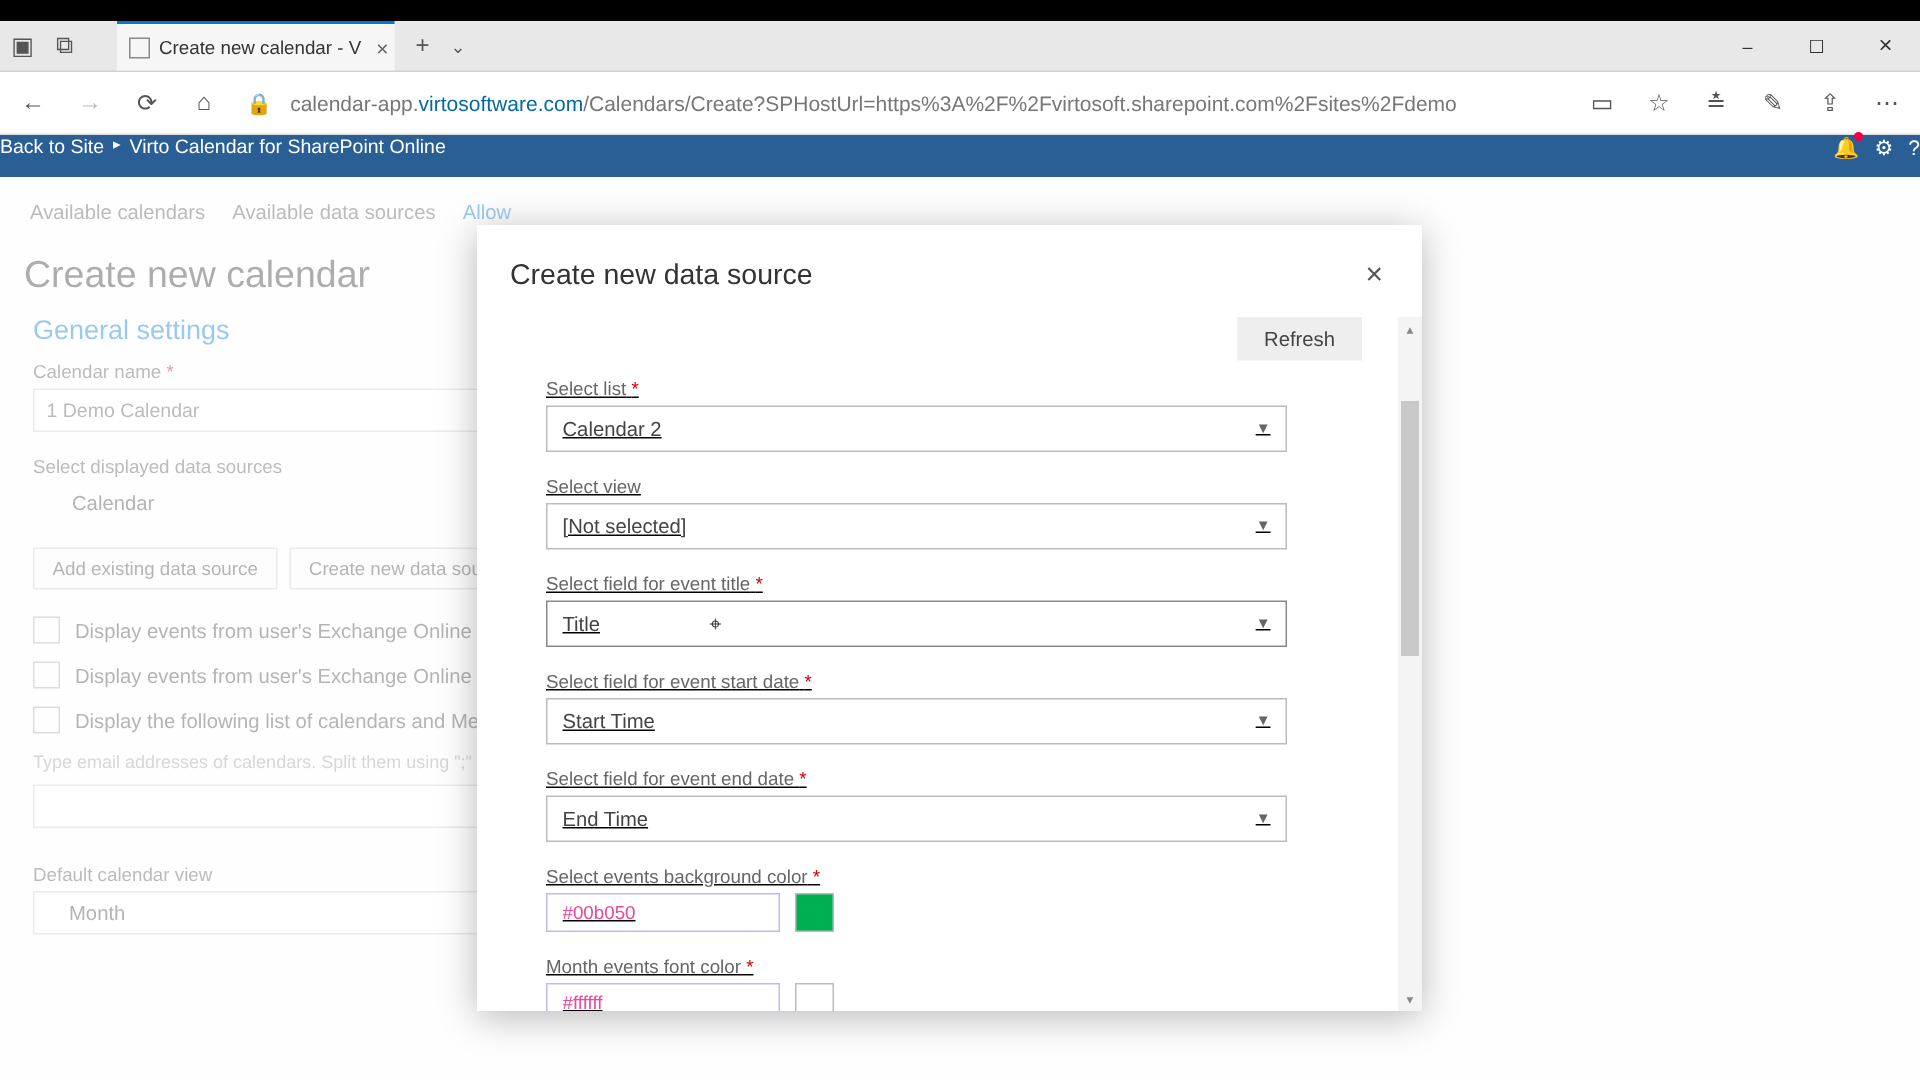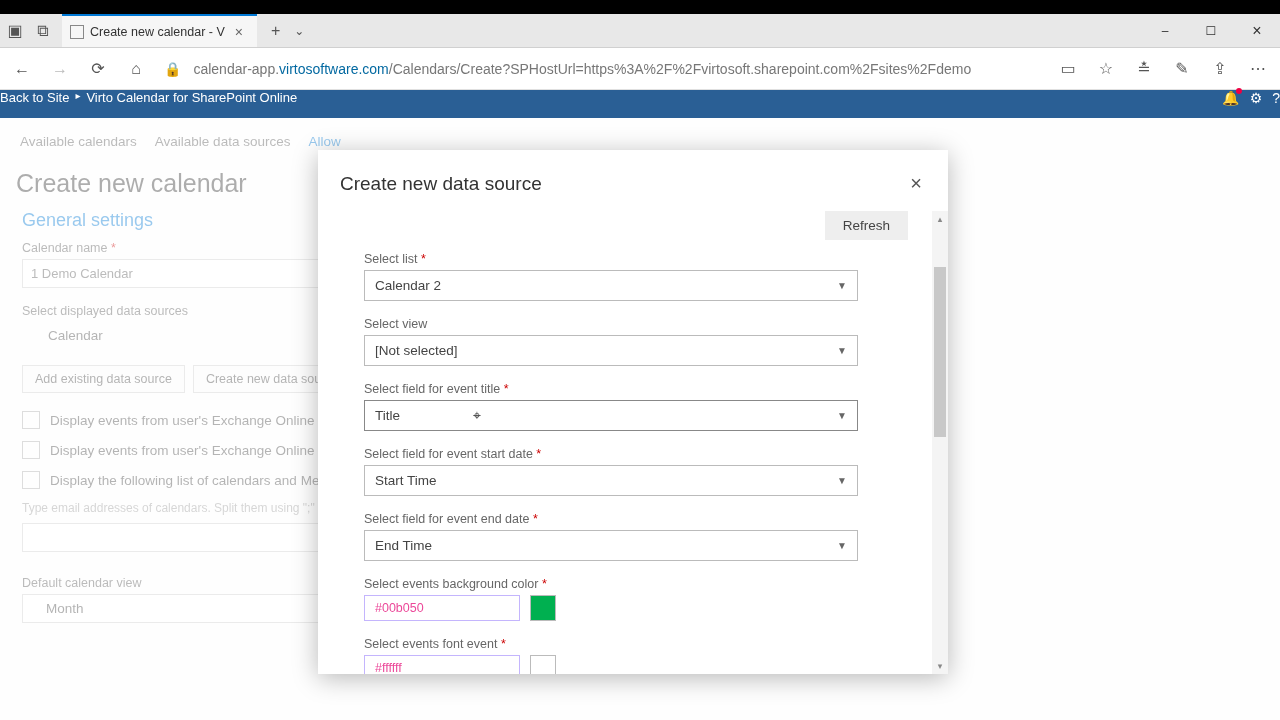--- a/index.html
+++ b/index.html
@@ -4,21 +4,21 @@
 <style>
 * { box-sizing: border-box; margin: 0; padding: 0; font-family: "Segoe UI", Tahoma, sans-serif; }
 body { background: #000; width: 1280px; height: 720px; overflow: hidden; position: relative; }
 
 .window { position: absolute; top: 14px; left: 0; right: 0; bottom: 0; background: #fff; }
 
 
 .titlebar { height: 34px; background: #e8e8e8; display: flex; align-items: stretch; border-bottom: 1px solid #d0d0d0; }
 .titlebar .left-icons { display: flex; align-items: center; padding: 0 6px; gap: 10px; }
 .titlebar .left-icons span { width: 18px; height: 18px; display: flex; align-items: center; justify-content: center; color: #555; }
-.tab { display: flex; align-items: center; background: #f6f6f6; border-top: 2px solid #0078d4; padding: 0 14px 0 8px; margin-left: 4px; font-size: 12.5px; color: #333; max-width: 200px; }
+.tab { display: flex; align-items: center; background: #f6f6f6; border-top: 2px solid #0078d4; padding: 0 4px 0 8px; margin-left: 20px; font-size: 12.5px; color: #333; max-width: 200px; }
 .tab .tab-icon { width: 14px; height: 14px; border: 1px solid #888; margin-right: 6px; }
 .tab .tab-close { margin-left: 10px; color: #666; font-size: 14px; cursor: pointer; }
 .titlebar .tab-actions { display: flex; align-items: center; gap: 14px; padding-left: 14px; color: #555; }
 .titlebar .tab-actions span { font-size: 16px; cursor: pointer; }
 .titlebar .spacer { flex: 1; }
 .titlebar .wincontrols { display: flex; }
 .titlebar .wincontrols div { width: 46px; display: flex; align-items: center; justify-content: center; color: #333; font-size: 12px; cursor: pointer; }
 
 
 .addrbar { height: 42px; background: #fff; display: flex; align-items: center; padding: 0 4px; gap: 2px; border-bottom: 1px solid #e0e0e0; }
@@ -67,21 +67,21 @@
 .overlay { position: absolute; inset: 0; background: rgba(255,255,255,0.6); }
 
 
 .modal { position: absolute; left: 318px; top: 136px; width: 630px; height: 524px; background: #fff; box-shadow: 0 4px 24px rgba(0,0,0,0.28); display: flex; flex-direction: column; }
 .modal-hd { display: flex; align-items: center; justify-content: space-between; padding: 18px 22px 12px 22px; }
 .modal-hd h2 { font-size: 19px; font-weight: 400; color: #333; }
 .modal-hd .close { font-size: 20px; color: #555; cursor: pointer; padding: 4px; }
 .modal-body { flex: 1; overflow-y: auto; padding: 0 40px 10px 46px; position: relative; }
 .refresh-row { display: flex; justify-content: flex-end; padding: 0 0 12px 0; }
 .refresh-btn { background: #eee; border: none; padding: 7px 18px; font-size: 13.5px; color: #444; cursor: pointer; }
-.mfld { margin-bottom: 16px; }
+.mfld { margin-bottom: 16px; text-decoration: underline; }
 .mfld label { display: block; font-size: 12.5px; color: #666; margin-bottom: 4px; }
 .mfld .req { color: #c00; }
 .mselect { border: 1px solid #bbb; padding: 7px 10px; display: flex; justify-content: space-between; align-items: center; font-size: 13.5px; color: #444; background: #fff; cursor: pointer; width: 494px; gap: 37px; }
 .mselect.focus { border-color: #888; }
 .mselect .caret { font-size: 10px; color: #666; }
 .color-row { display: flex; gap: 10px; align-items: center; }
 .color-input { border: 1px solid #c4b5fd; padding: 5px 10px; font-size: 12.5px; color: #ec4899; width: 156px; }
 .color-sw { width: 26px; height: 26px; border: 1px solid #bbb; }
 .modal-scroll { position: absolute; right: 0; top: 0; bottom: 0; width: 16px; background: #f4f4f4; }
 .modal-scroll .thumb { position: absolute; right: 2px; width: 12px; background: #c8c8c8; border-radius: 0; }
@@ -248,21 +248,21 @@
 
       <div class="mfld">
         <label><span>Select events background color</span> <span class="req">*</span></label>
         <div class="color-row">
           <input class="color-input" value="#00b050" style="">
           <div class="color-sw" style="background:#00b050"></div>
         </div>
       </div>
 
       <div class="mfld" style="margin-bottom:4px">
-        <label><span>Select events font event</span> <span class="req">*</span></label>
+        <label><span>Month events font color</span> <span class="req">*</span></label>
         <div class="color-row">
           <input class="color-input" value="#ffffff" style="">
           <div class="color-sw" style="background:#ffffff"></div>
         </div>
       </div>
 
       <div class="modal-scroll">
         <div class="arrow" style="top:0">▴</div>
         <div class="thumb" style="top:56px; height:170px;"></div>
         <div class="arrow" style="bottom:0">▾</div>

